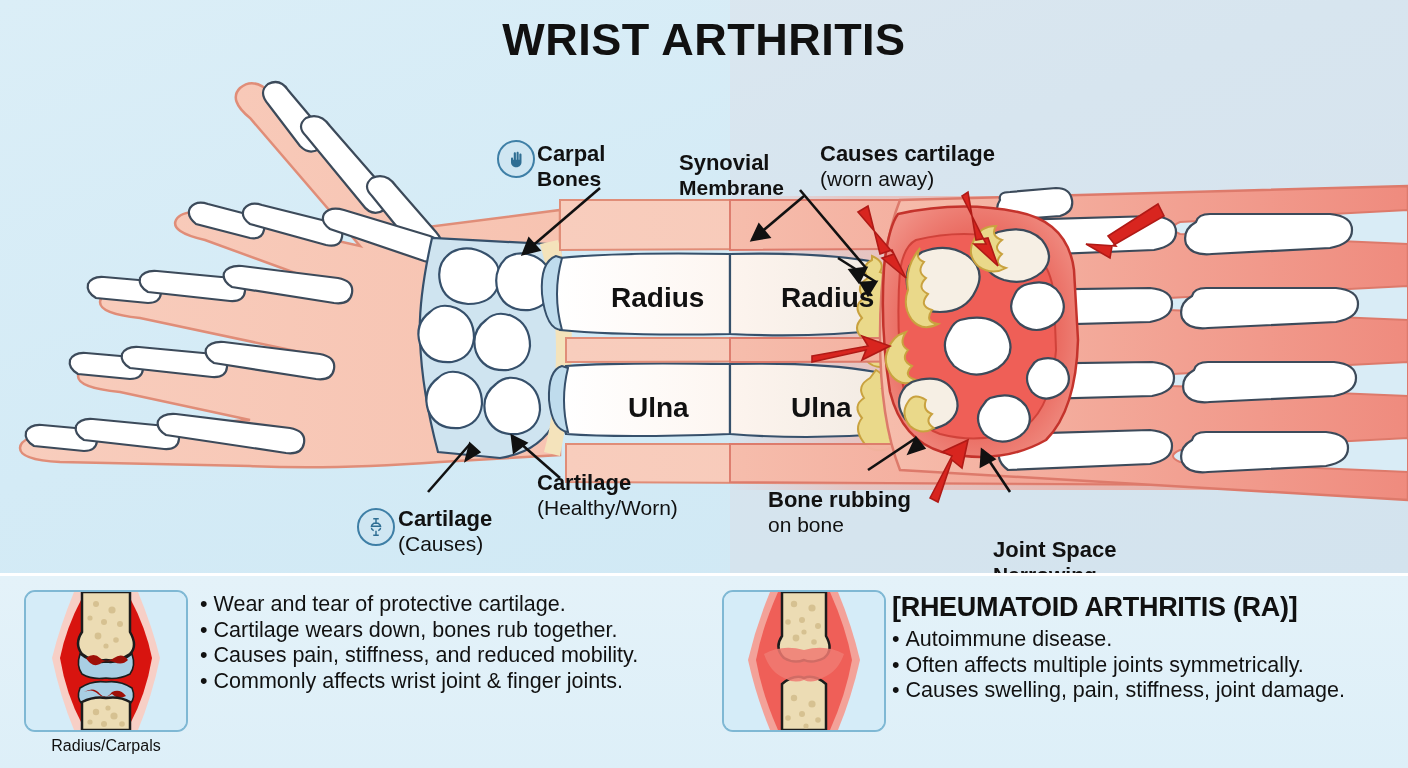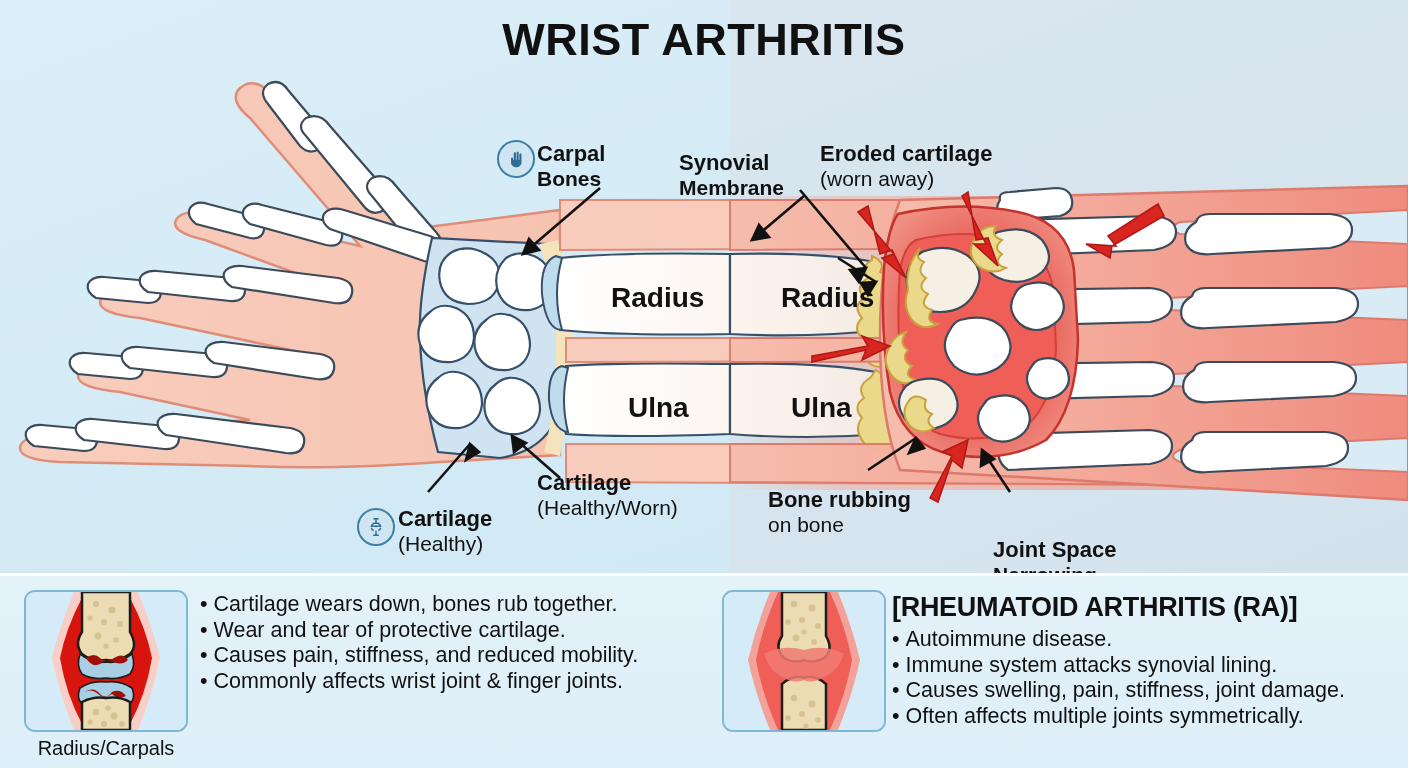--- a/index.html
+++ b/index.html
@@ -54,21 +54,21 @@
   #blockRA{left:704px;width:704px;}
 
   .thumbWrap{position:absolute;top:14px;}
   #blockOA .thumbWrap{left:24px;}
   #blockRA .thumbWrap{left:18px;}
   .thumbBox{
     width:160px;height:138px;border:2px solid #7fb8d4;border-radius:11px;
     background:#d5ecf8;overflow:hidden;
   }
   .thumbCap{
-    text-align:center;font-size:20px;color:#111;margin-top:5px;white-space:nowrap;
+    text-align:center;font-size:16px;color:#111;margin-top:5px;white-space:nowrap;
   }
 
   .textCol{position:absolute;top:16px;}
   #blockOA .textCol{left:200px;width:500px;}
   #blockRA .textCol{left:188px;width:516px;}
   .condTitle{
     font-size:27px;font-weight:bold;color:#111;letter-spacing:-0.3px;
     margin:0 0 4px 0;white-space:nowrap;
   }
   ul.bullets{list-style:none;margin:0;padding:0;}
@@ -317,21 +317,21 @@
       <span>Carpal</span>
       <span class="sub" style="font-weight:bold;">Bones</span>
     </div>
 
     <div class="lbl" style="left:679px;top:150px;">
       <span>Synovial</span>
       <span class="sub" style="font-weight:bold;">Membrane</span>
     </div>
 
     <div class="lbl" style="left:820px;top:141px;">
-      <span>Eroded cartilage</span>
+      <span>Causes cartilage</span>
       <span class="sub">(worn away)</span>
     </div>
 
     <div class="boneLbl" style="left:611px;top:282px;">Radius</div>
     <div class="boneLbl" style="left:781px;top:282px;">Radius</div>
     <div class="boneLbl" style="left:628px;top:392px;">Ulna</div>
     <div class="boneLbl" style="left:791px;top:392px;">Ulna</div>
 
     <div class="lbl" style="left:537px;top:470px;">
       <span>Cartilage</span>
@@ -339,21 +339,21 @@
     </div>
 
     <div class="badge" style="left:357px;top:508px;">
       <svg width="22" height="22" viewBox="0 0 24 24" fill="none" stroke="#2f6e93" stroke-width="1.6">
         <path d="M9 3 h6 M12 3 v5 M9.5 8 q-2.5 1.5 -2.5 3.2 h10 q0 -1.7 -2.5 -3.2 Z"></path>
         <path d="M7 12.8 q0 1.7 2.5 3.2 M17 12.8 q0 1.7 -2.5 3.2 M12 16 v5 M9 21 h6"></path>
       </svg>
     </div>
     <div class="lbl" style="left:398px;top:506px;">
       <span>Cartilage</span>
-      <span class="sub">(Healthy)</span>
+      <span class="sub">(Causes)</span>
     </div>
 
     <div class="lbl" style="left:768px;top:487px;text-align:right;">
       <span>Bone rubbing</span>
       <span class="sub" style="font-weight:normal;text-align:left;">on bone</span>
     </div>
 
     <div class="lbl" style="left:993px;top:510px;margin-top:27px;">
       <span>Joint Space</span>
       <span class="sub" style="font-weight:bold;">Narrowing</span>
@@ -397,22 +397,22 @@
               <circle cx="64" cy="130" r="2.6"></circle>
                 <circle cx="96" cy="132" r="2.8"></circle>
                 <circle cx="82" cy="116" r="2.6"></circle>
             </g>
           </svg>
         </div>
         <div class="thumbCap">Radius/Carpals</div>
       </div>
       <div class="textCol">
         <ul class="bullets">
+          <li>Wear and tear of protective cartilage.</li>
           <li>Cartilage wears down, bones rub together.</li>
-          <li>Wear and tear of protective cartilage.</li>
           <li>Causes pain, stiffness, and reduced mobility.</li>
           <li>Commonly affects wrist joint &amp; finger joints.</li>
         </ul>
       </div>
     </div>
 
     <div class="infoBlock" id="blockRA">
       <div class="thumbWrap">
         <div class="thumbBox">
           <svg id="panelRightSvg" width="160" height="138" viewBox="0 0 160 138">
@@ -442,20 +442,19 @@
                 <circle cx="82" cy="134" r="2.6"></circle>
             </g>
           </svg>
         </div>
         <div class="thumbCap"></div>
       </div>
       <div class="textCol">
         <div class="condTitle">[RHEUMATOID ARTHRITIS (RA)]</div>
         <ul class="bullets">
           <li>Autoimmune disease.</li>
-          <li>Immune system attacks synovial lining.</li>
+          <li>Often affects multiple joints symmetrically.</li>
           <li>Causes swelling, pain, stiffness, joint damage.</li>
-          <li>Often affects multiple joints symmetrically.</li>
         </ul>
       </div>
     </div>
   </div>
 </div>
 
 </body></html>

